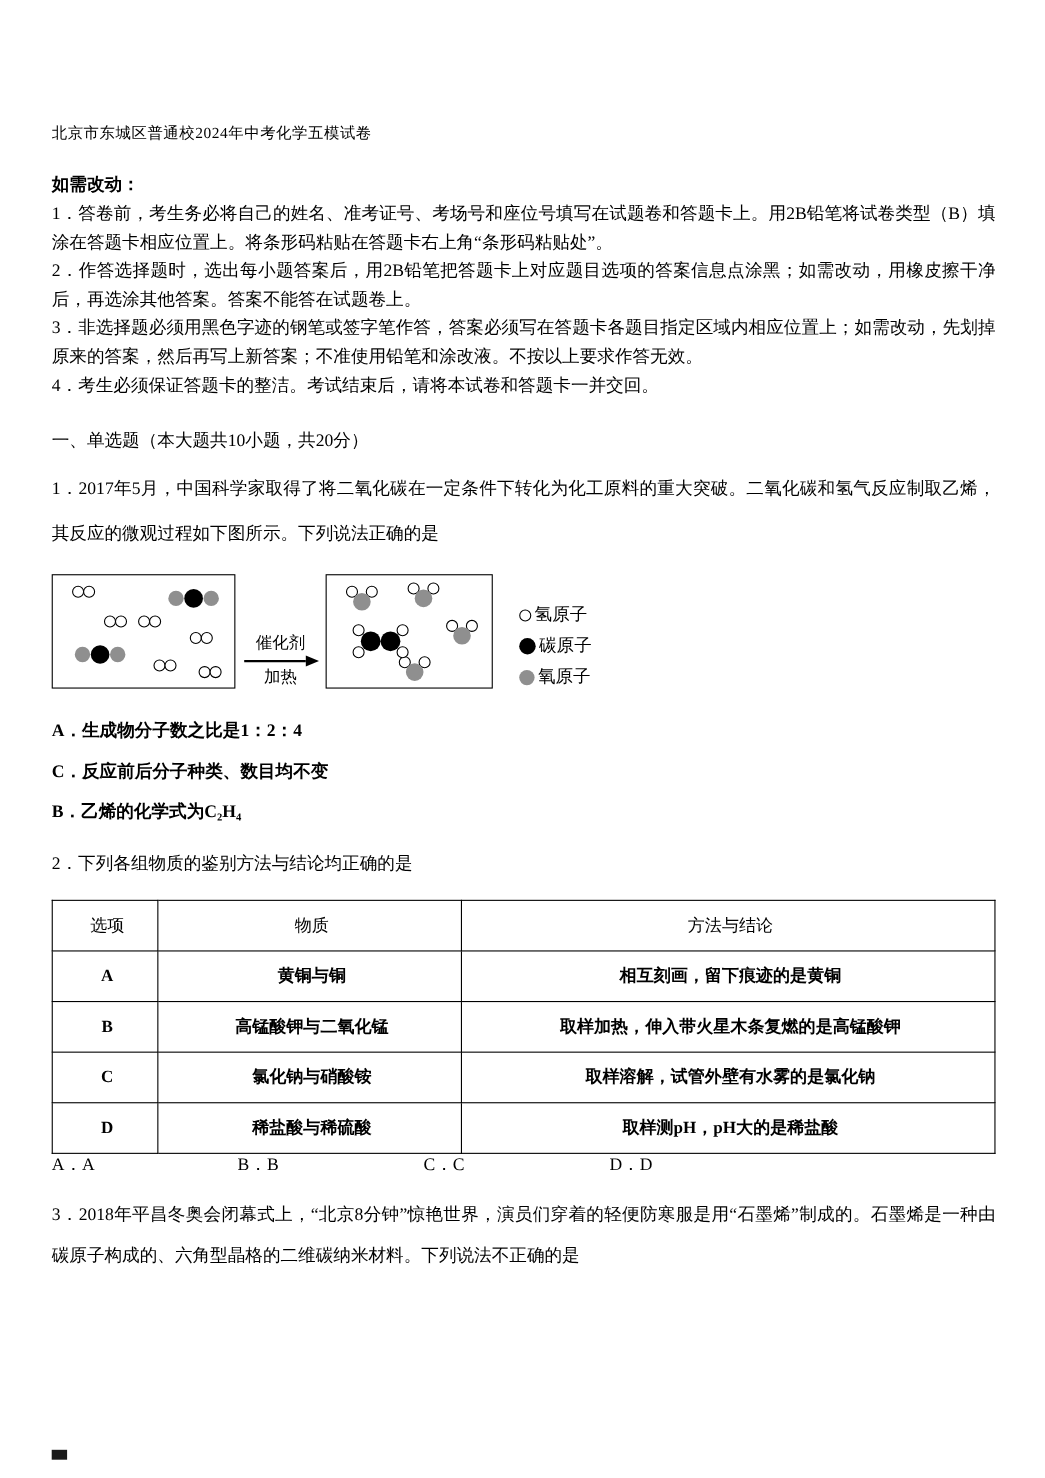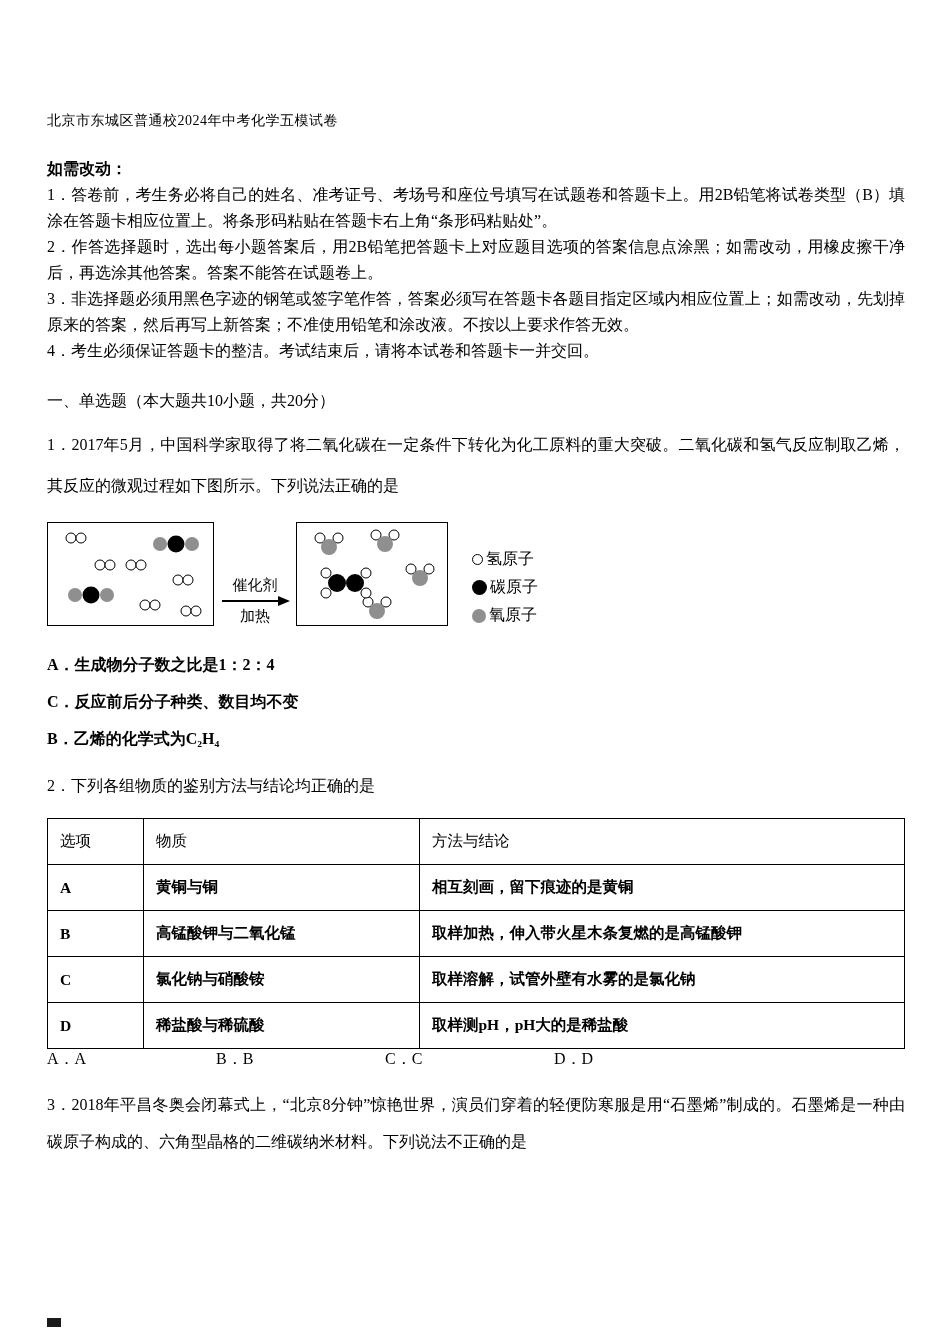--- a/index.html
+++ b/index.html
@@ -50,21 +50,21 @@
   table.qtable {
     width:858px;
     border-collapse:collapse;
     margin-top:14px;
     font-size:15.5px;
   }
   table.qtable th, table.qtable td {
     border:1.5px solid #000;
     height:45px;
     padding:0 8px 0 12px;
-    text-align:left;
+    text-align:center;
     vertical-align:middle;
   }
   table.qtable th { font-weight:normal; }
   table.qtable td { font-weight:bold; }
   table.qtable .col-opt { width:75px; }
   table.qtable .col-sub { width:255px; }
 
   .answers { }
   .answers span { display:inline-block; width:165px; }
 

